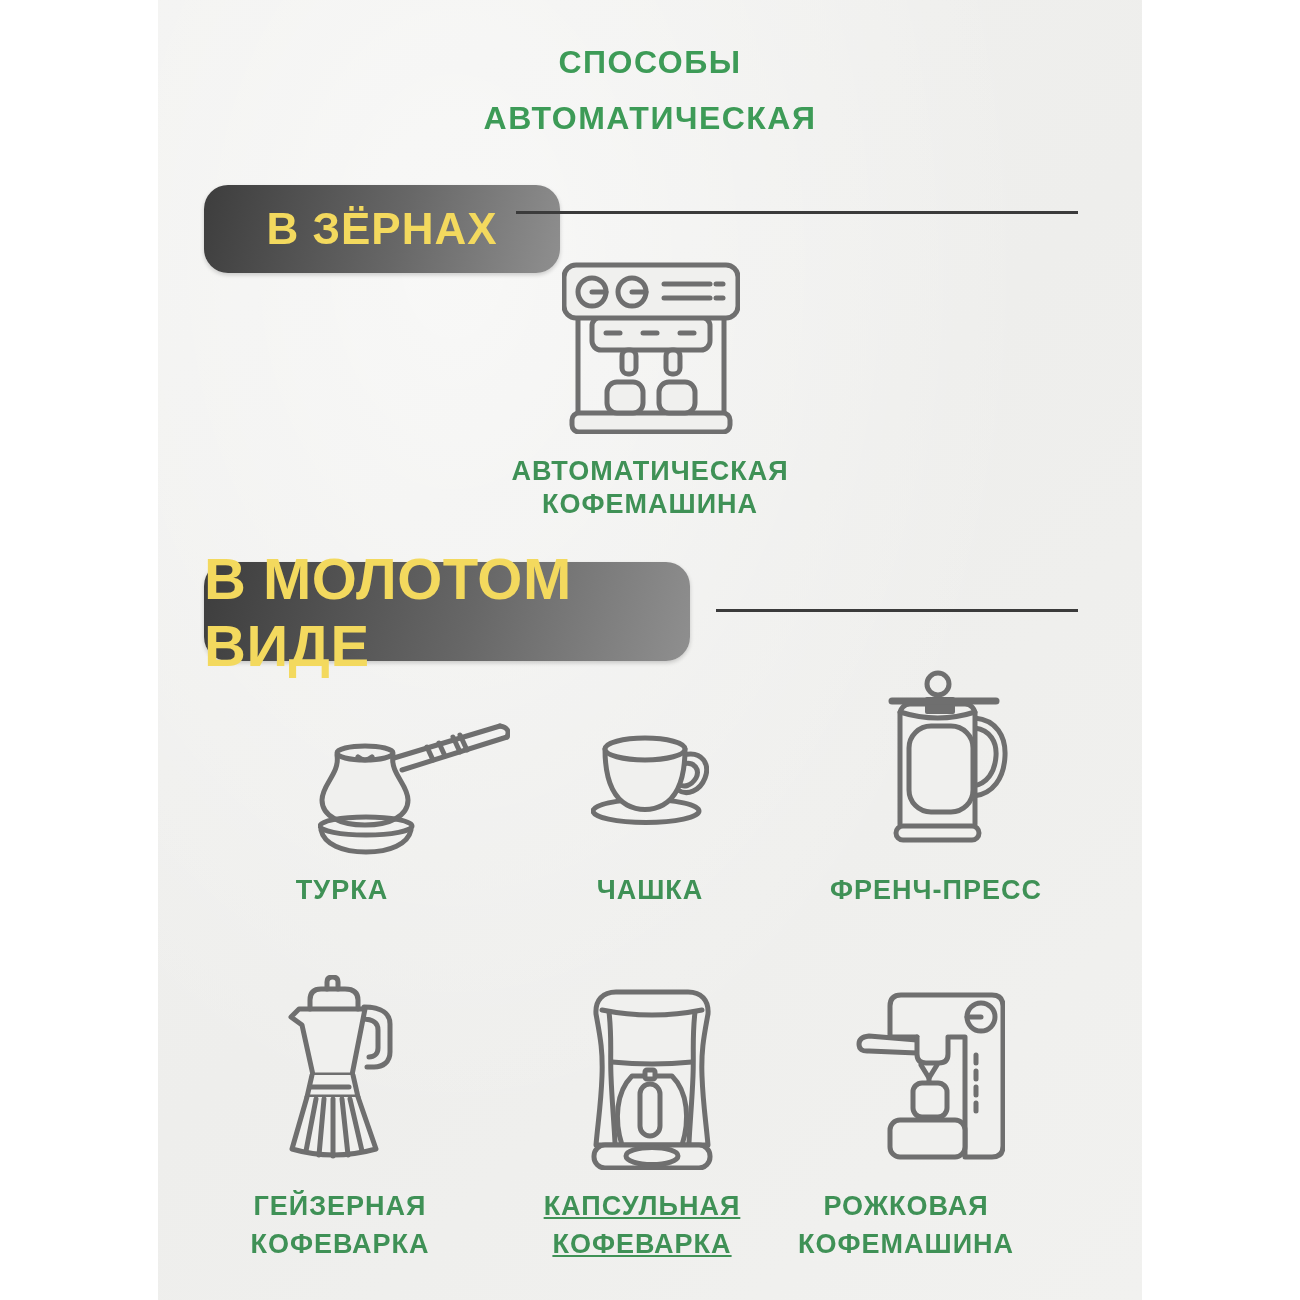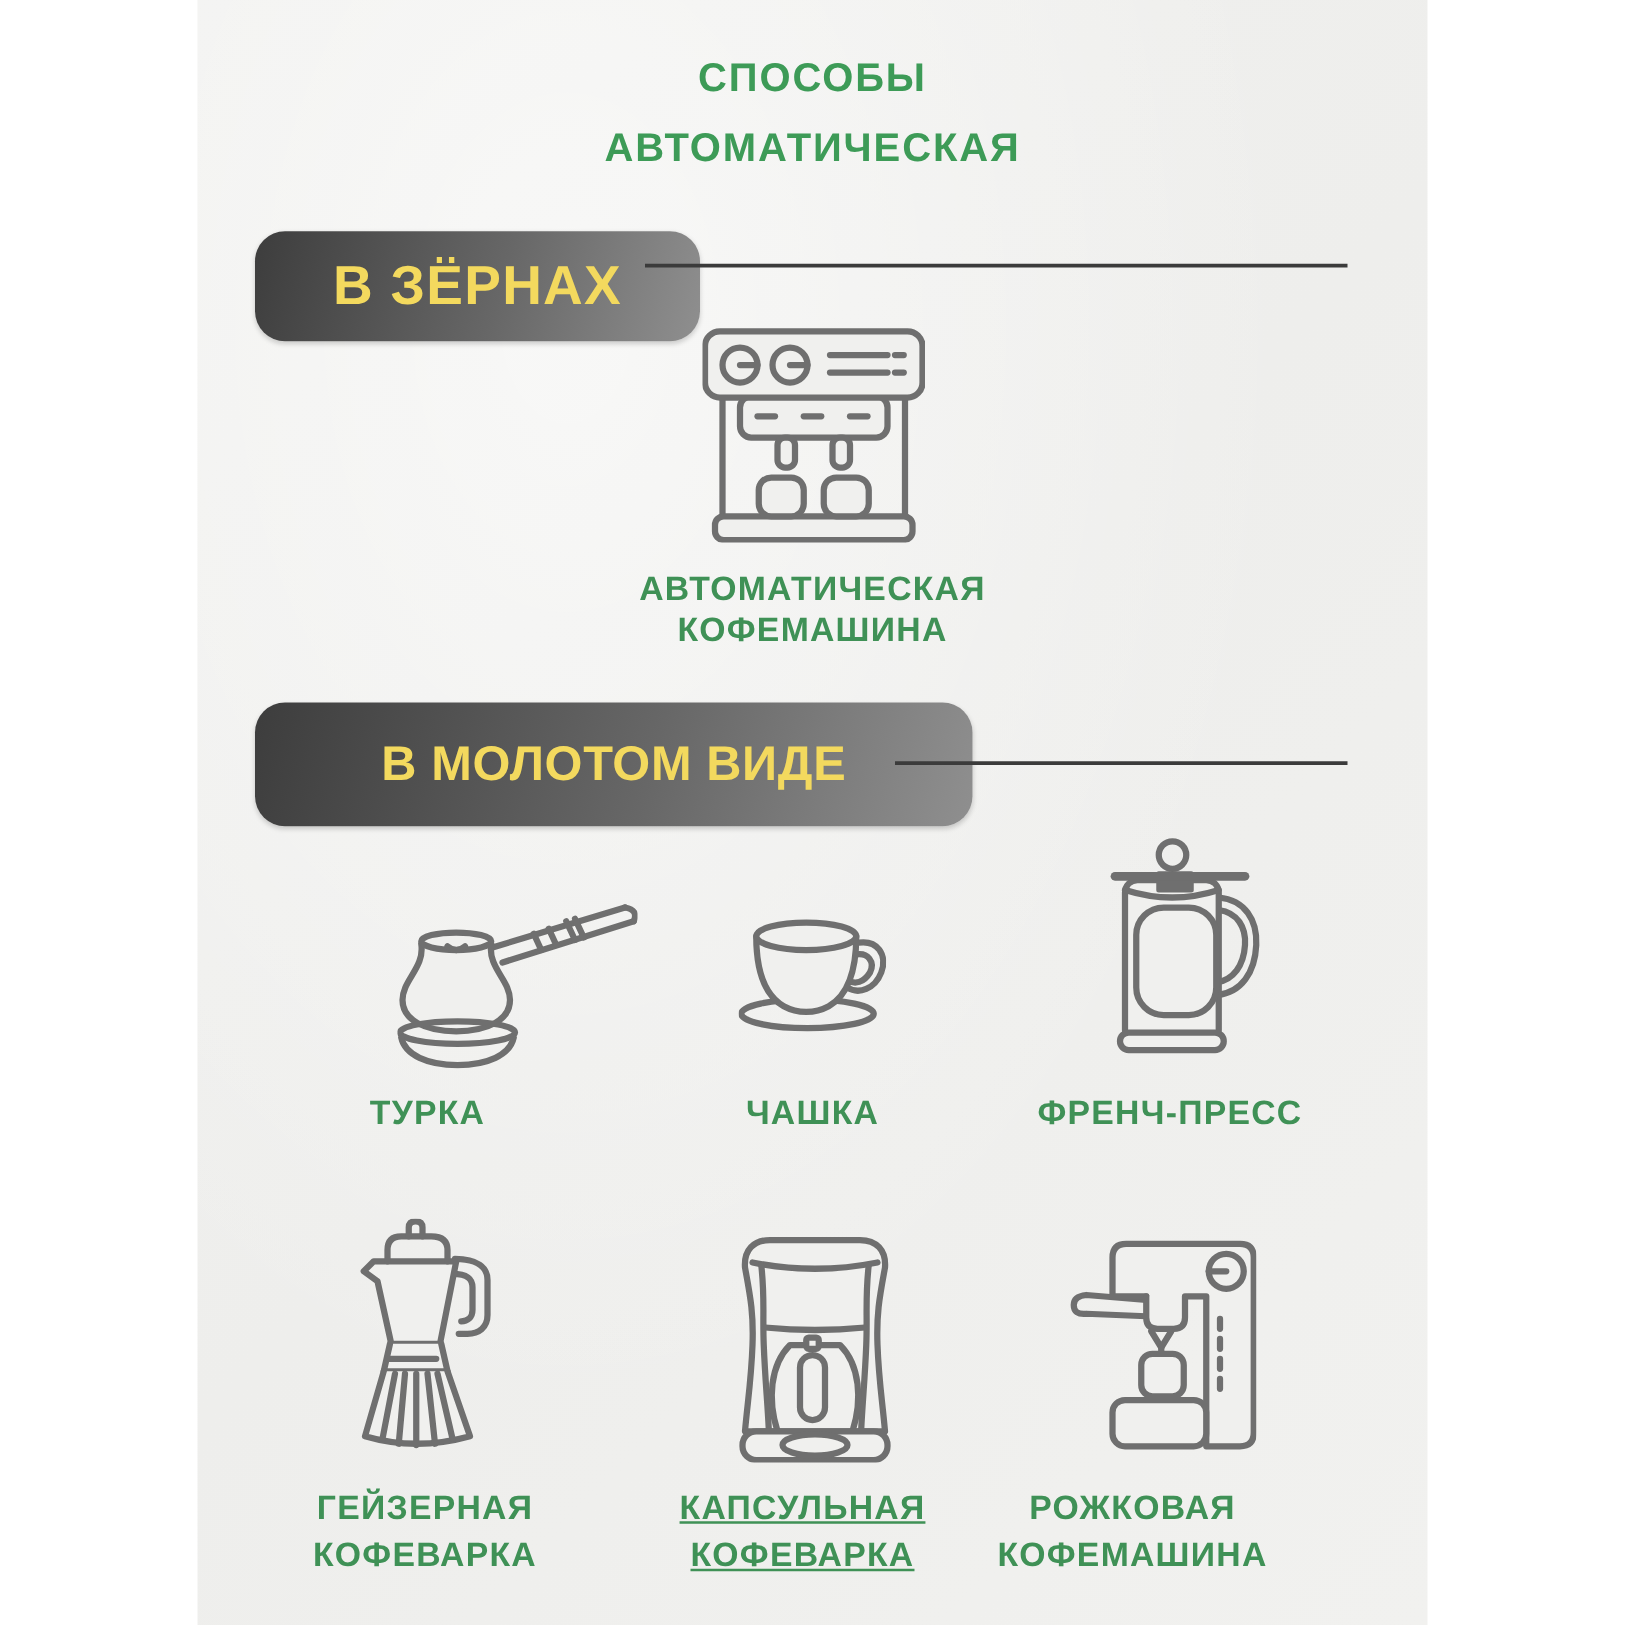--- a/index.html
+++ b/index.html
@@ -18,21 +18,21 @@
     font-size:32px;line-height:56px;font-weight:bold;letter-spacing:1.5px;
     color:#3d9b57;
   }
   .badge{
     position:absolute;display:flex;align-items:center;justify-content:center;
     background:linear-gradient(105deg,#3d3d3d 0%,#676767 55%,#8f8f8f 100%);
     border-radius:24px;color:#f3d95e;font-weight:bold;
     box-shadow:0 2px 4px rgba(0,0,0,.18);
   }
   .badge-1{left:204px;top:185px;width:356px;height:88px;font-size:44px;letter-spacing:1px;}
-  .badge-2{left:204px;top:562px;width:574px;height:99px;font-size:39px;letter-spacing:.5px;}
+  .badge-2{left:204px;top:562px;width:486px;height:99px;font-size:58px;letter-spacing:.5px;}
   .rule{position:absolute;height:3px;background:#3b3b3b;}
   .rule-1{left:516px;top:211px;width:562px;}
   .rule-2{left:716px;top:609px;width:362px;}
   .icon{position:absolute;}
   .cap{
     position:absolute;text-align:center;font-weight:bold;color:#3f9156;
     font-size:27px;letter-spacing:1px;
   }
   .cap-2l{line-height:33px;}
   .cap-r1{top:874px;line-height:33px;}

